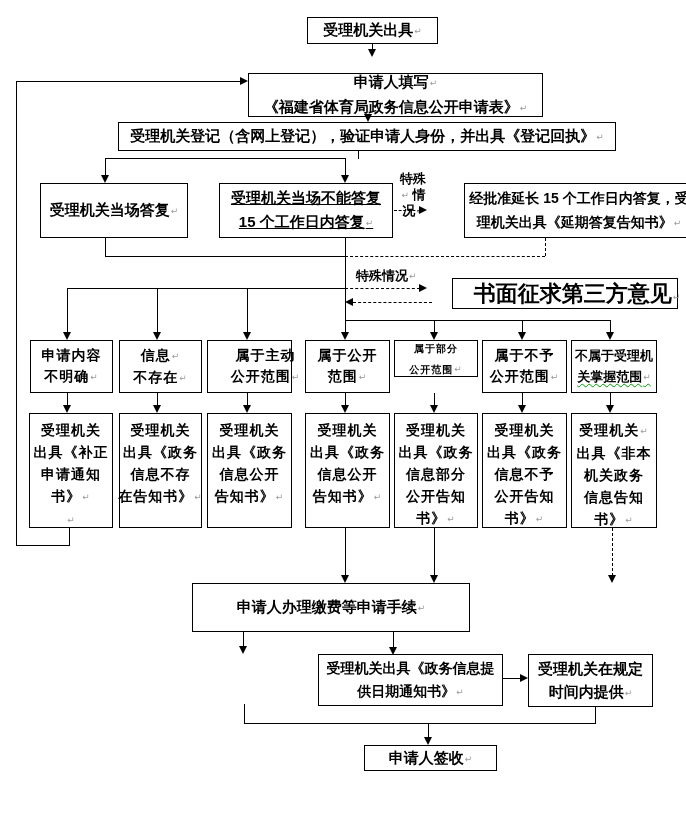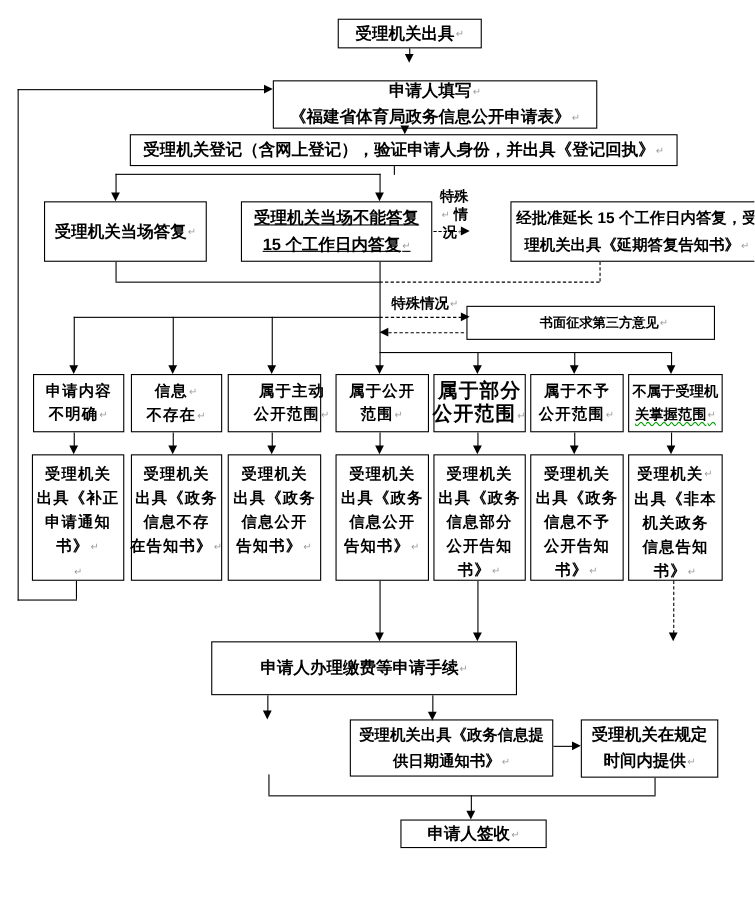--- a/index.html
+++ b/index.html
@@ -50,41 +50,41 @@
   <div class="bx" style="left:219px;top:183px;width:174px;height:55px;font-size:15px;line-height:24px;text-decoration:underline;">
     <span>受理机关当场不能答复</span>
     <span class="m" data-mark="↵">15 个工作日内答复</span>
   </div>
 
   <div class="bx" style="left:430px;top:183px;width:230px;height:55px;font-size:14px;line-height:24px;margin-left:34px;">
     <span>经批准延长 15 个工作日内答复，受</span>
     <span class="m" data-mark="↵">理机关出具《延期答复告知书》</span>
   </div>
 
-  <div class="bx" style="left:424px;top:278px;width:226px;height:31px;font-size:12px;padding-left:24px;">
+  <div class="bx" style="left:452px;top:278px;width:226px;height:31px;font-size:22px;padding-left:24px;">
     <span class="m" data-mark="↵">书面征求第三方意见</span>
   </div>
 
   <div class="bx" style="left:30px;top:340px;width:83px;height:53px;font-size:14px;line-height:21px;letter-spacing:1px;">
     <span>申请内容</span>
     <span class="m" data-mark="↵">不明确</span>
   </div>
   <div class="bx" style="left:119px;top:340px;width:83px;height:53px;font-size:14px;line-height:21px;letter-spacing:1px;">
     <span class="m" data-mark="↵">信息</span>
     <span class="m" data-mark="↵">不存在</span>
   </div>
   <div class="bx" style="left:207px;top:340px;width:85px;height:53px;font-size:14px;line-height:21px;letter-spacing:1px;padding-left:32px;">
     <span>属于主动</span>
     <span class="m" data-mark="↵">公开范围</span>
   </div>
   <div class="bx" style="left:305px;top:340px;width:85px;height:53px;font-size:14px;line-height:21px;letter-spacing:1px;">
     <span>属于公开</span>
     <span class="m" data-mark="↵">范围</span>
   </div>
-  <div class="bx" style="left:394px;top:340px;width:84px;height:53px;font-size:18px;line-height:21px;letter-spacing:1px;">
+  <div class="bx" style="left:394px;top:340px;width:84px;height:37px;font-size:10px;line-height:21px;letter-spacing:1px;">
     <span>属于部分</span>
     <span class="m" data-mark="↵">公开范围</span>
   </div>
   <div class="bx" style="left:482px;top:340px;width:85px;height:53px;font-size:14px;line-height:21px;letter-spacing:1px;">
     <span>属于不予</span>
     <span class="m" data-mark="↵">公开范围</span>
   </div>
   <div class="bx" style="left:571px;top:340px;width:86px;height:53px;font-size:13px;line-height:21px;">
     <span>不属于受理机</span>
     <span class="m wavy" data-mark="↵">关掌握范围</span>

